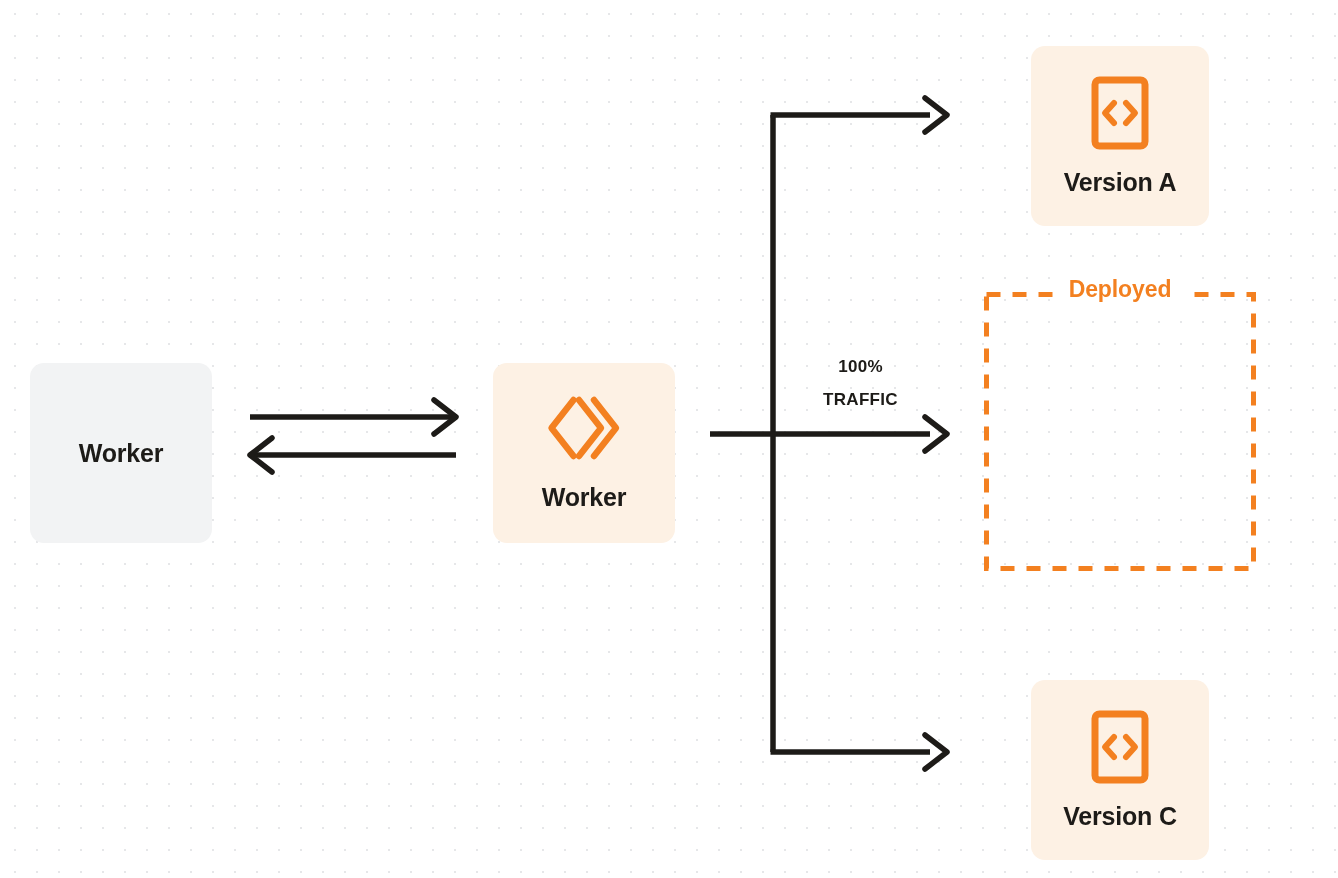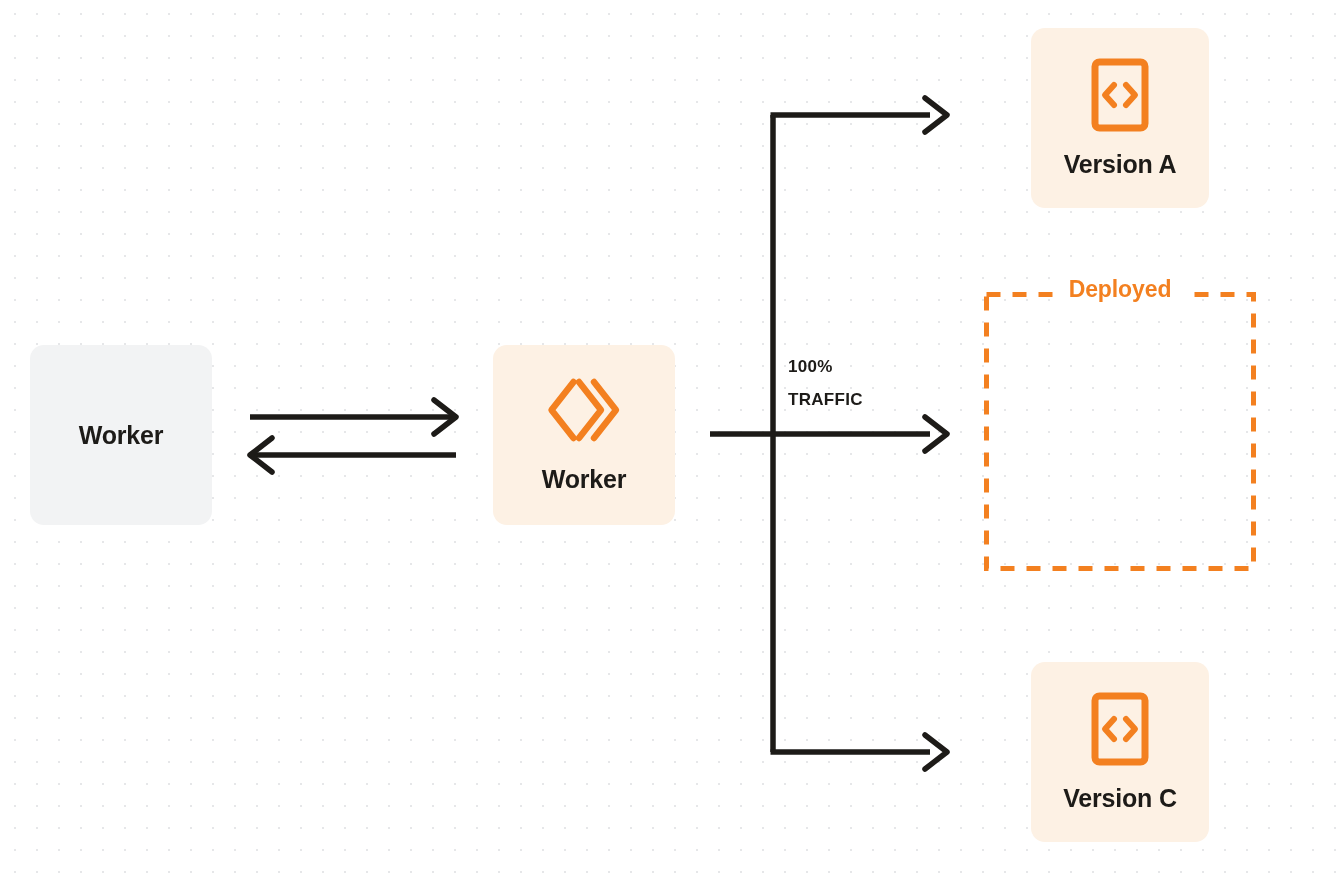--- a/index.html
+++ b/index.html
@@ -26,20 +26,21 @@
   }
 
   
   .node {
     position: absolute;
     border-radius: 14px;
     display: flex;
     flex-direction: column;
     align-items: center;
     justify-content: center;
+    margin-top: 18px;
   }
 
   .node-label {
     font-size: 25px;
     font-weight: bold;
     color: #1d1b18;
     letter-spacing: -0.2px;
     white-space: nowrap;
   }
 
@@ -111,20 +112,21 @@
     height: 878px;
     pointer-events: none;
   }
 
   
   #traffic-label {
     position: absolute;
     left: 788px;
     top: 350px;
     width: 145px;
+    text-align: center;
     color: #1d1b18;
     font-size: 17px;
     font-weight: bold;
     letter-spacing: 0.3px;
     line-height: 1.95;
   }
   #traffic-label .pct { display: block; }
   #traffic-label .word { display: block; }
 </style>
 </head>

